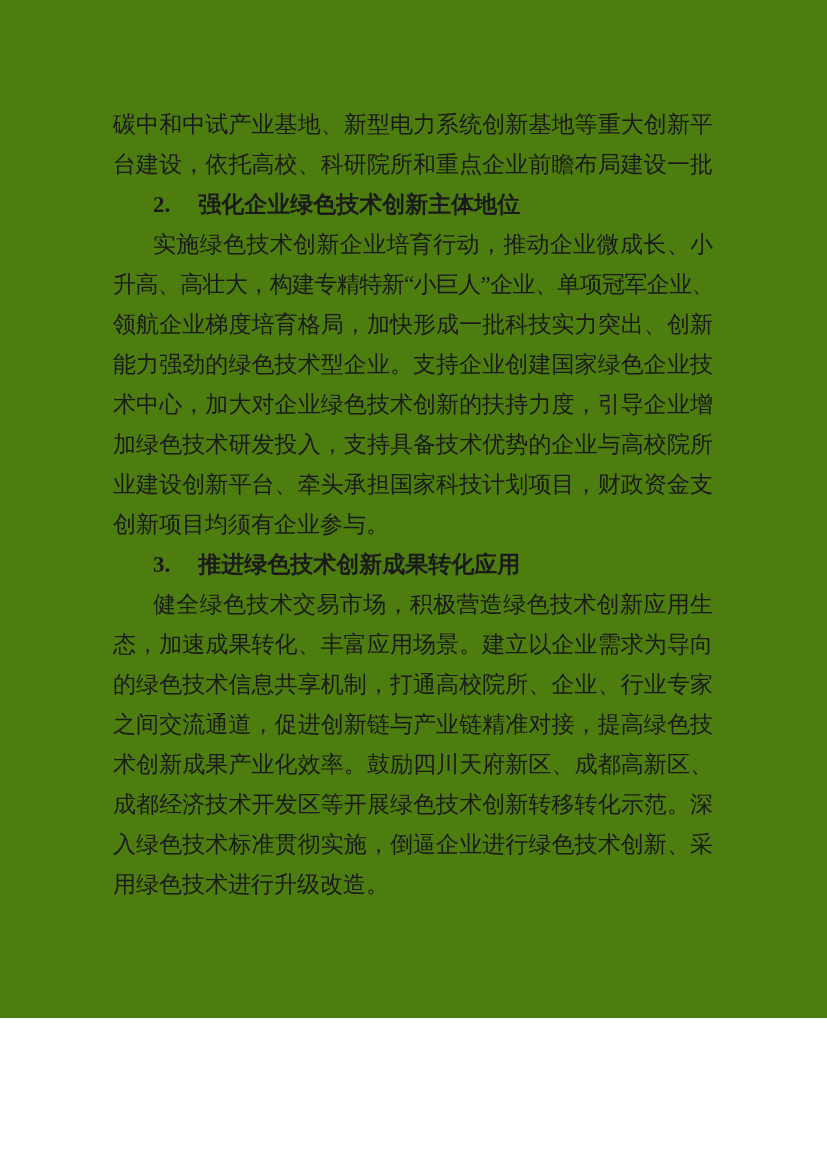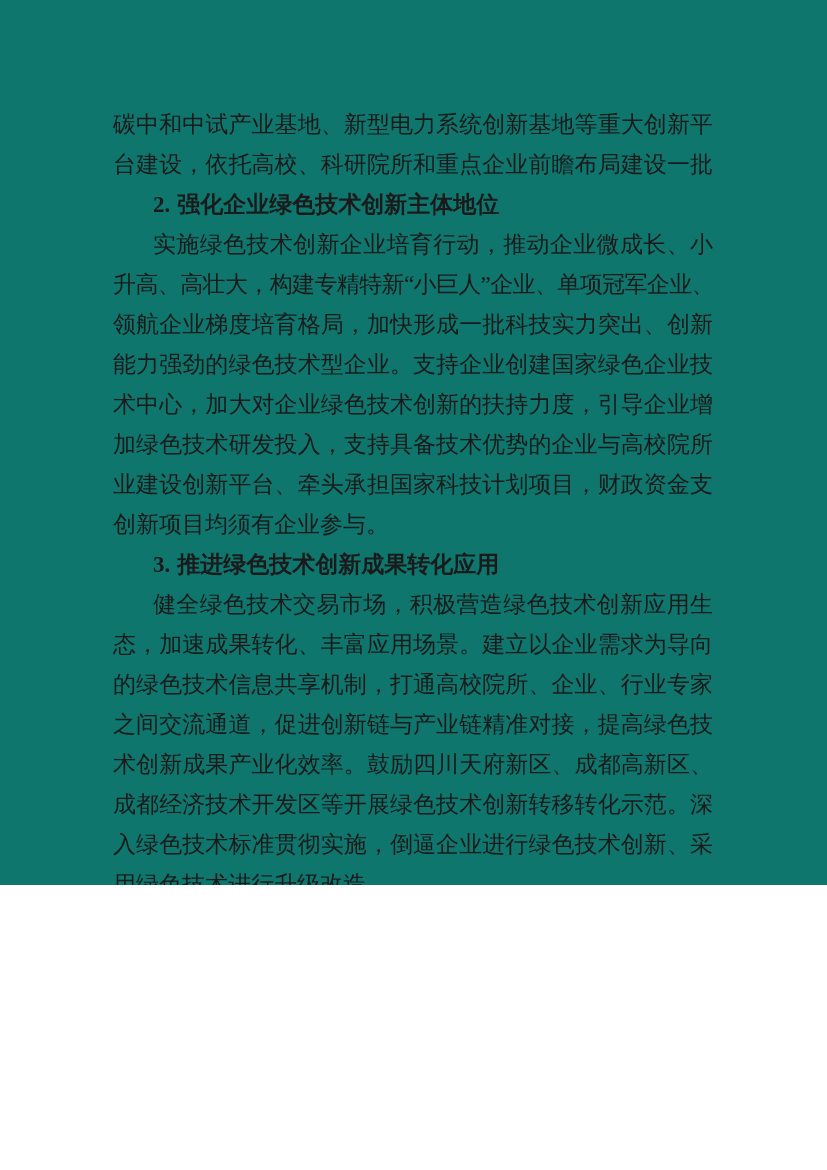--- a/index.html
+++ b/index.html
@@ -3,22 +3,22 @@
 <meta charset="utf-8">
 <style>
   html, body {
     margin: 0;
     padding: 0;
     background: #ffffff;
   }
   .page {
     position: relative;
     width: 827px;
-    height: 885px;
-    background: #0f766e;
+    height: 1018px;
+    background: #4d7c0f;
     overflow: hidden;
     font-family: "Liberation Serif", "DejaVu Serif", serif;
     color: #1a1a1a;
   }
   .text-block {
     position: absolute;
     left: 113px;
     top: 105px;
     width: 600px;
   }
@@ -37,21 +37,21 @@
     text-indent: 40px;
   }
   .line.tight {
     letter-spacing: -1.6px;
   }
   .line.heading {
     font-weight: 700;
     padding-left: 40px;
   }
   .heading-title {
-    margin-left: 7px;
+    margin-left: 28px;
   }
   .footer {
     position: absolute;
     left: 142px;
     top: 1080px;
     font-size: 21px;
     line-height: 28px;
     letter-spacing: 1px;
   }
 </style>

